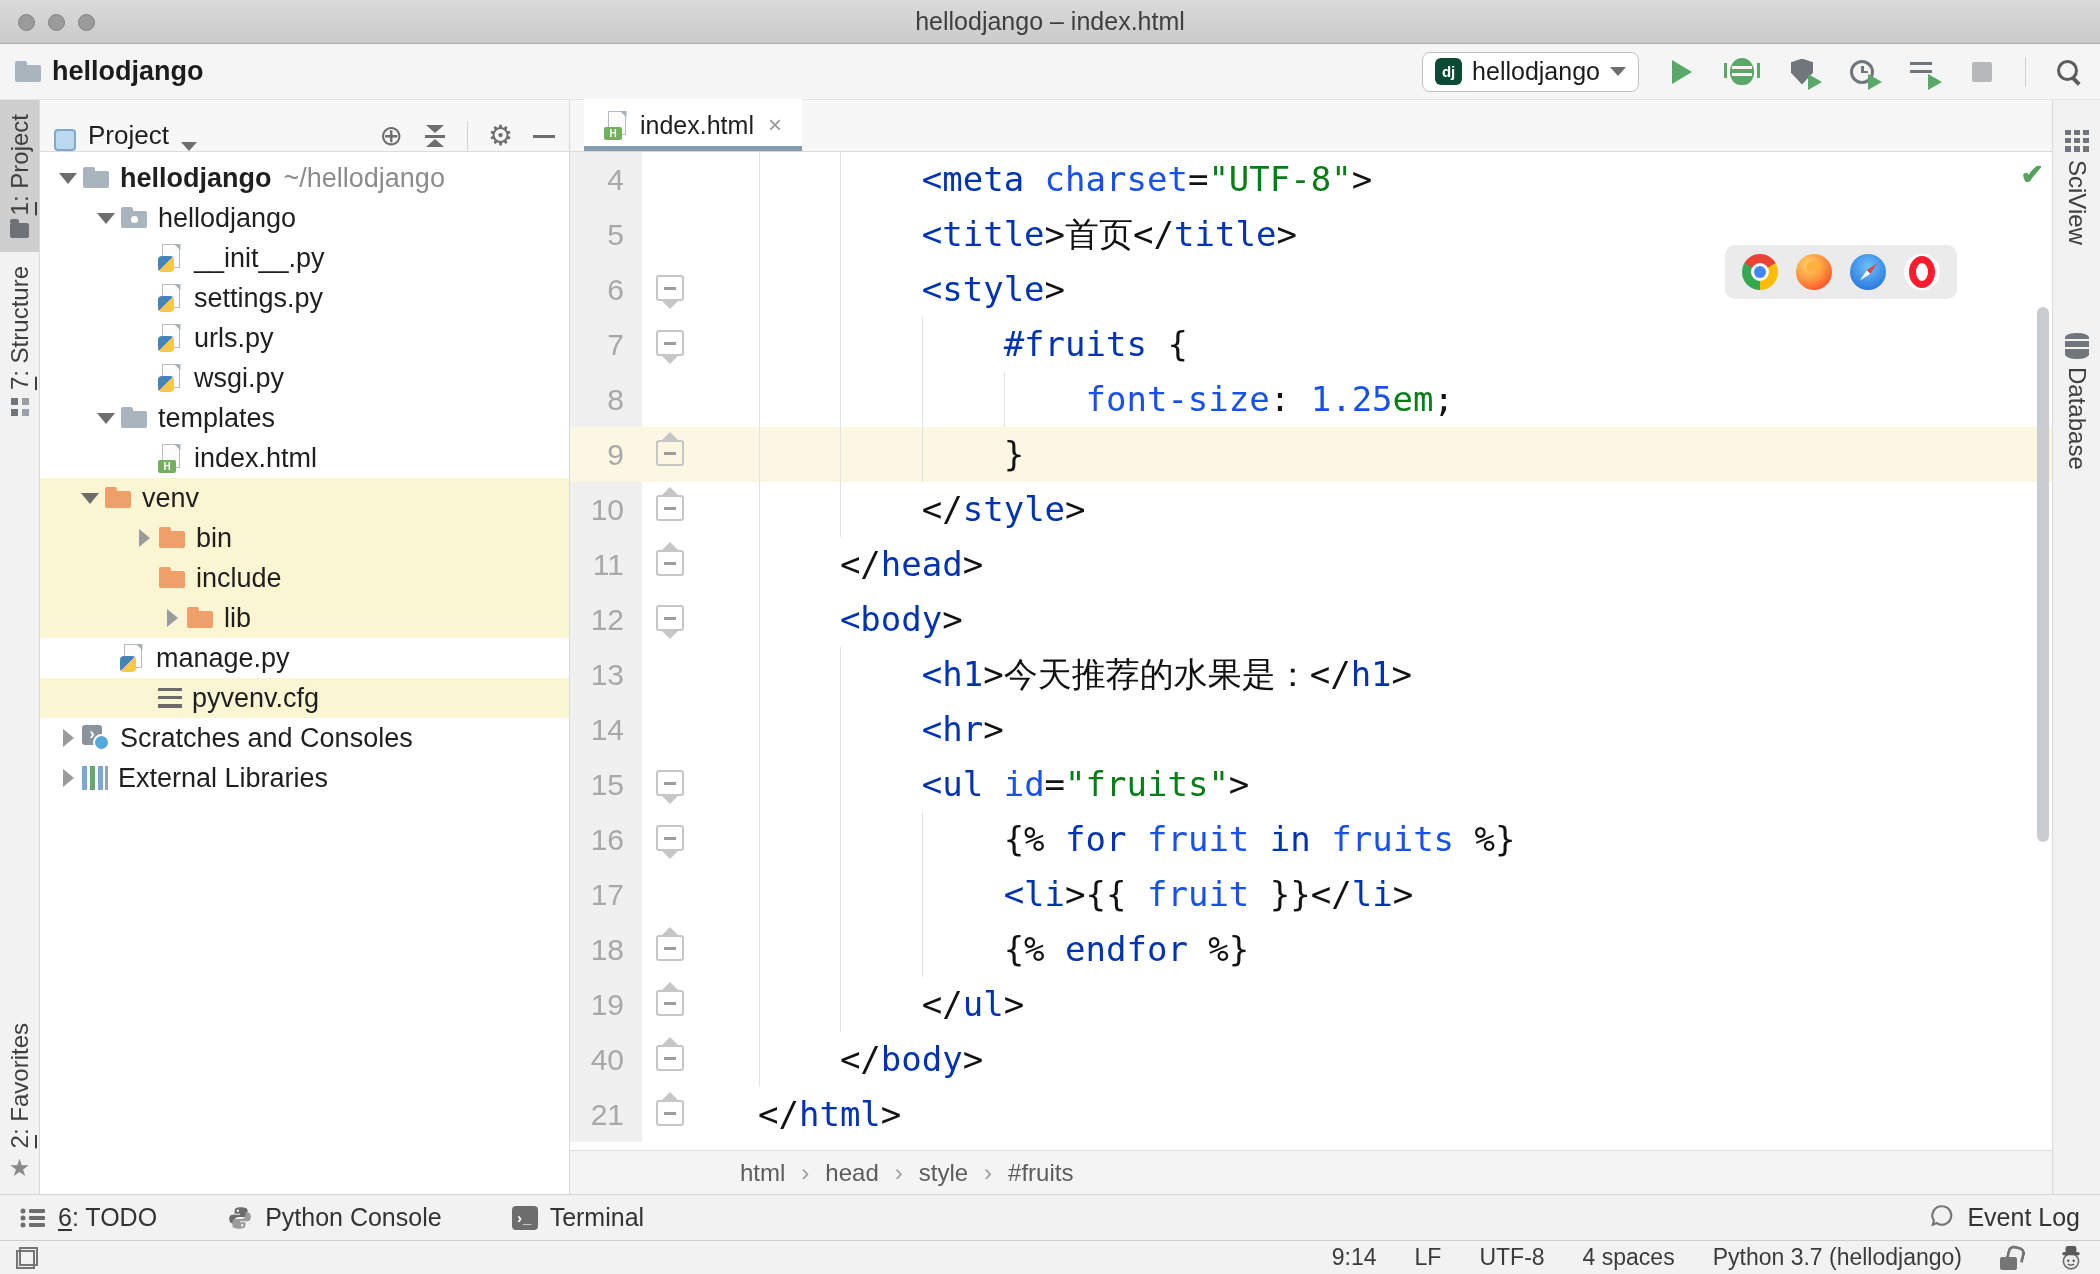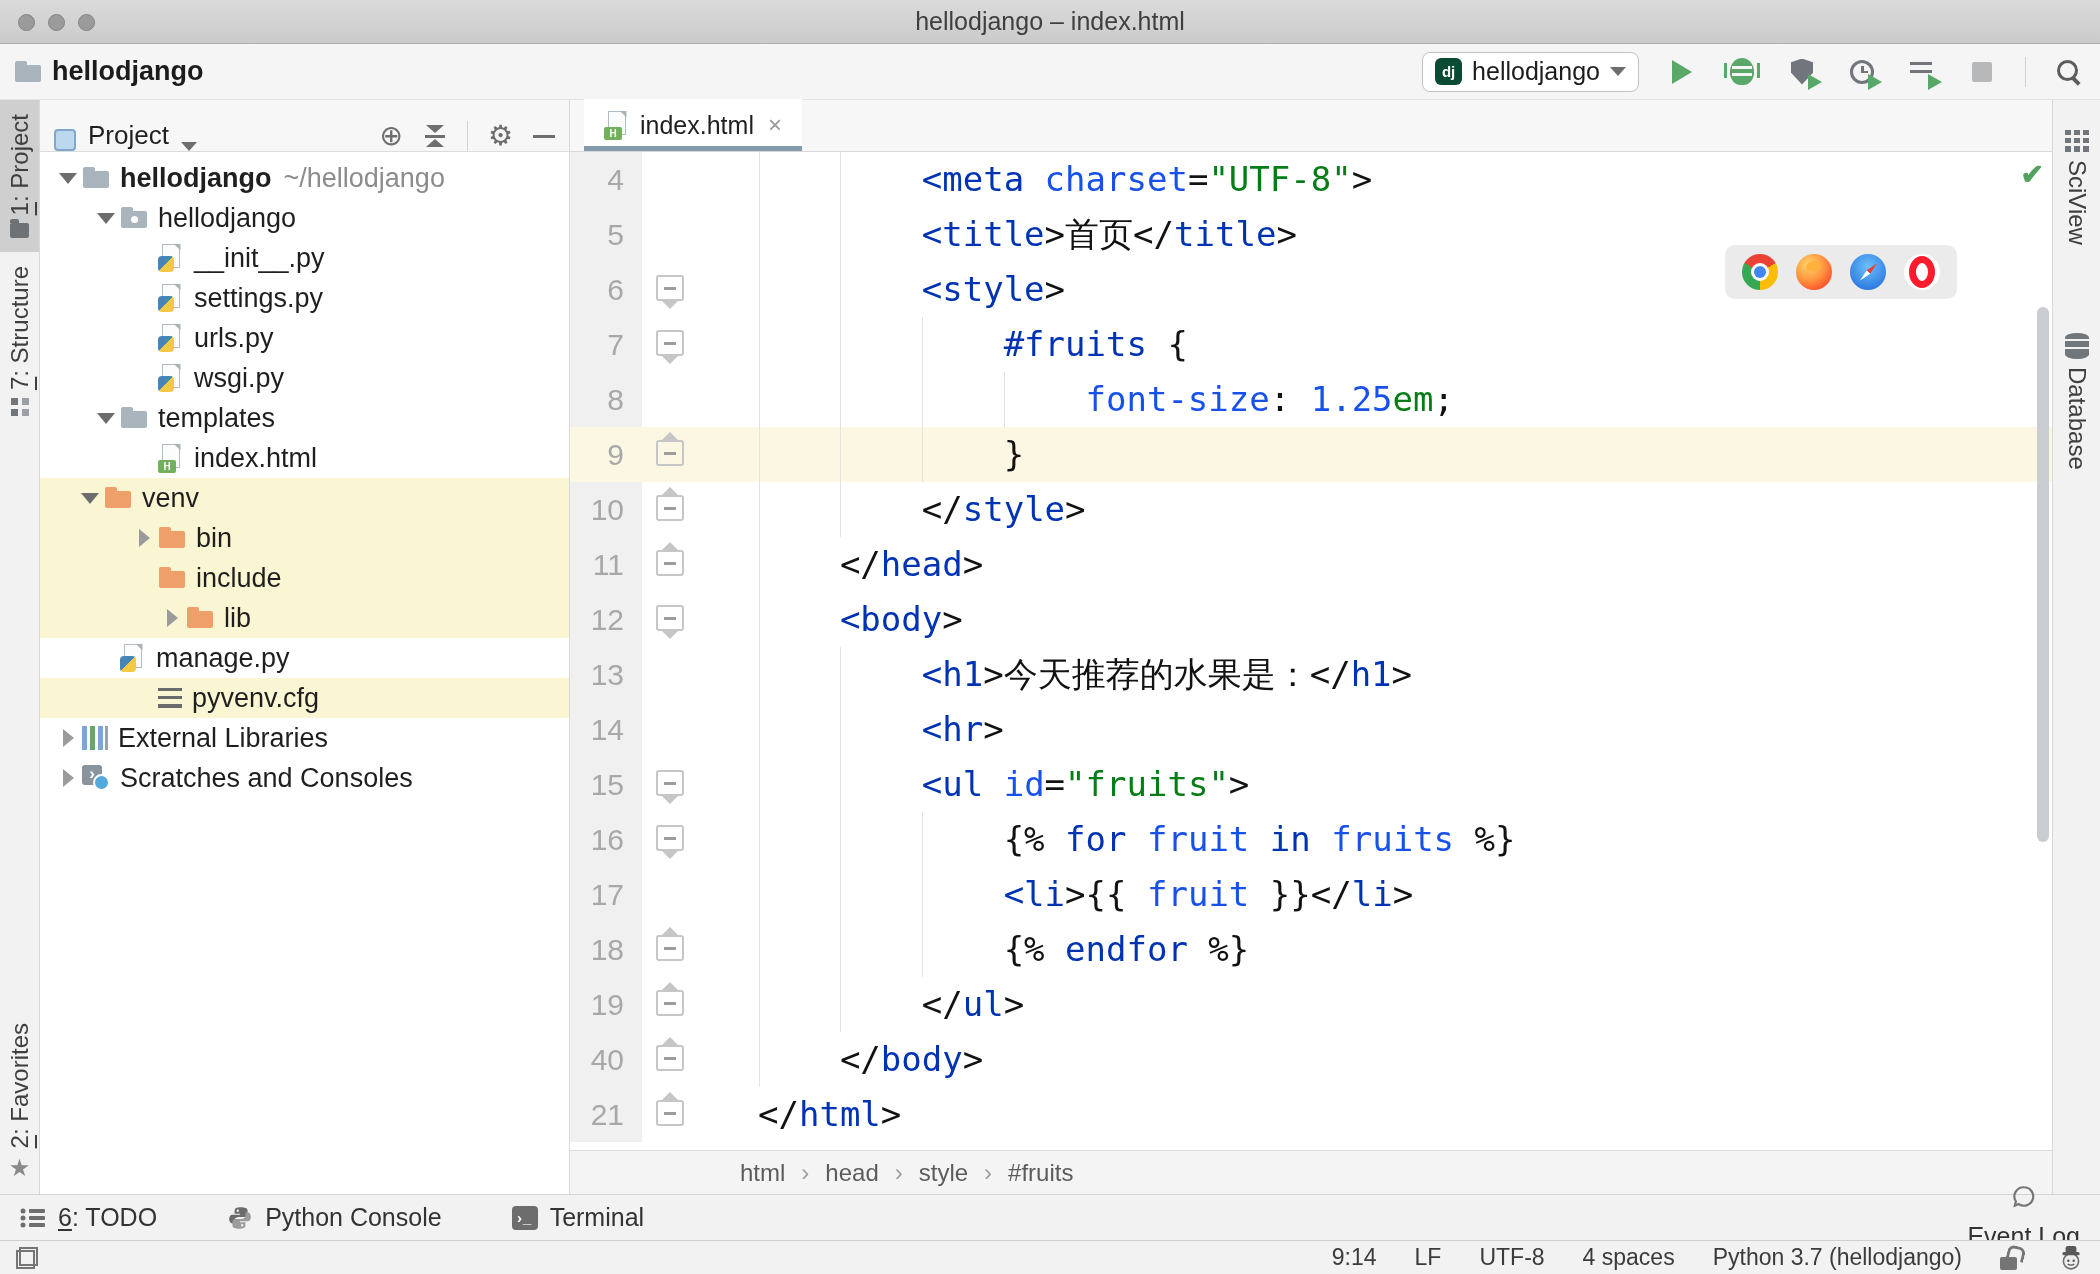--- a/index.html
+++ b/index.html
@@ -169,21 +169,21 @@
      -webkit-mask:linear-gradient(90deg,#000 0 6px,transparent 6px 9px,#000 9px 15px,transparent 15px 18px,#000 18px 24px);
      mask:linear-gradient(90deg,#000 0 6px,transparent 6px 9px,#000 9px 15px,transparent 15px 18px,#000 18px 24px); }
   .db-ic { width:24px; height:26px;
      background:linear-gradient(#70767b 0 6px,transparent 6px 8px,#70767b 8px 14px,transparent 14px 16px,#70767b 16px 22px);
      border-radius:50% / 18%; }
 
   
   .toolwin-bar { height:46px; background:#f2f2f2; border-top:1px solid #d4d4d4; display:flex; align-items:center;
                  padding:0 20px; gap:70px; font-size:25px; color:#333; }
   .twb-item { display:flex; align-items:center; gap:12px; }
-  .twb-right { margin-left:auto; display:flex; align-items:center; gap:12px;flex-direction:column; }
+  .twb-right { margin-left:auto; display:flex; align-items:flex-start; gap:12px; }
   .term-ic { width:26px; height:24px; background:#6d6d6d; border-radius:4px; color:#fff; font-size:15px; font-weight:bold;
              display:flex; align-items:center; justify-content:center; letter-spacing:1px; }
   .statusbar { height:34px; background:#f2f2f2; border-top:1px solid #cfcfcf; display:flex; align-items:center;
                padding:0 16px; font-size:23px; color:#3b3b3b; }
   .sb-right { margin-left:auto; display:flex; align-items:center; gap:38px; }
   .panes-ic { width:22px; height:22px; position:relative; }
   .panes-ic::before { content:""; position:absolute; left:0; bottom:0; width:15px; height:15px; border:2.5px solid #757575; background:#f2f2f2; }
   .panes-ic::after { content:""; position:absolute; right:0; top:0; width:15px; height:15px; border:2.5px solid #757575; }
   .unlock-ic { width:20px; height:24px; position:relative; }
   .unlock-ic::before { content:""; position:absolute; left:7px; top:0; width:12px; height:12px;
@@ -364,27 +364,27 @@
             </span>
             <span class="t-label">manage.py</span>
           </div>
           <div class="trow hl" style="padding-left: 90px;">
             <span class="t-arrow "></span>
             <span class="txt-ic"></span>
             <span class="t-label">pyvenv.cfg</span>
           </div>
           <div class="trow" style="padding-left: 14px;">
             <span class="t-arrow right"></span>
+            <span class="scratch-ic"></span>
+            <span class="t-label">Scratches and Consoles</span>
+          </div>
+          <div class="trow" style="padding-left: 14px;">
+            <span class="t-arrow right"></span>
             <span class="lib-ic"></span>
             <span class="t-label">External Libraries</span>
-          </div>
-          <div class="trow" style="padding-left: 14px;">
-            <span class="t-arrow right"></span>
-            <span class="scratch-ic"></span>
-            <span class="t-label">Scratches and Consoles</span>
           </div>
         </div>
     </div>
 
     <div class="editor-col">
       <div class="tabbar">
         <div class="tab">
           <span class="file-ic">
               <span class="page"></span>
               <span class="html-badge">H</span>

